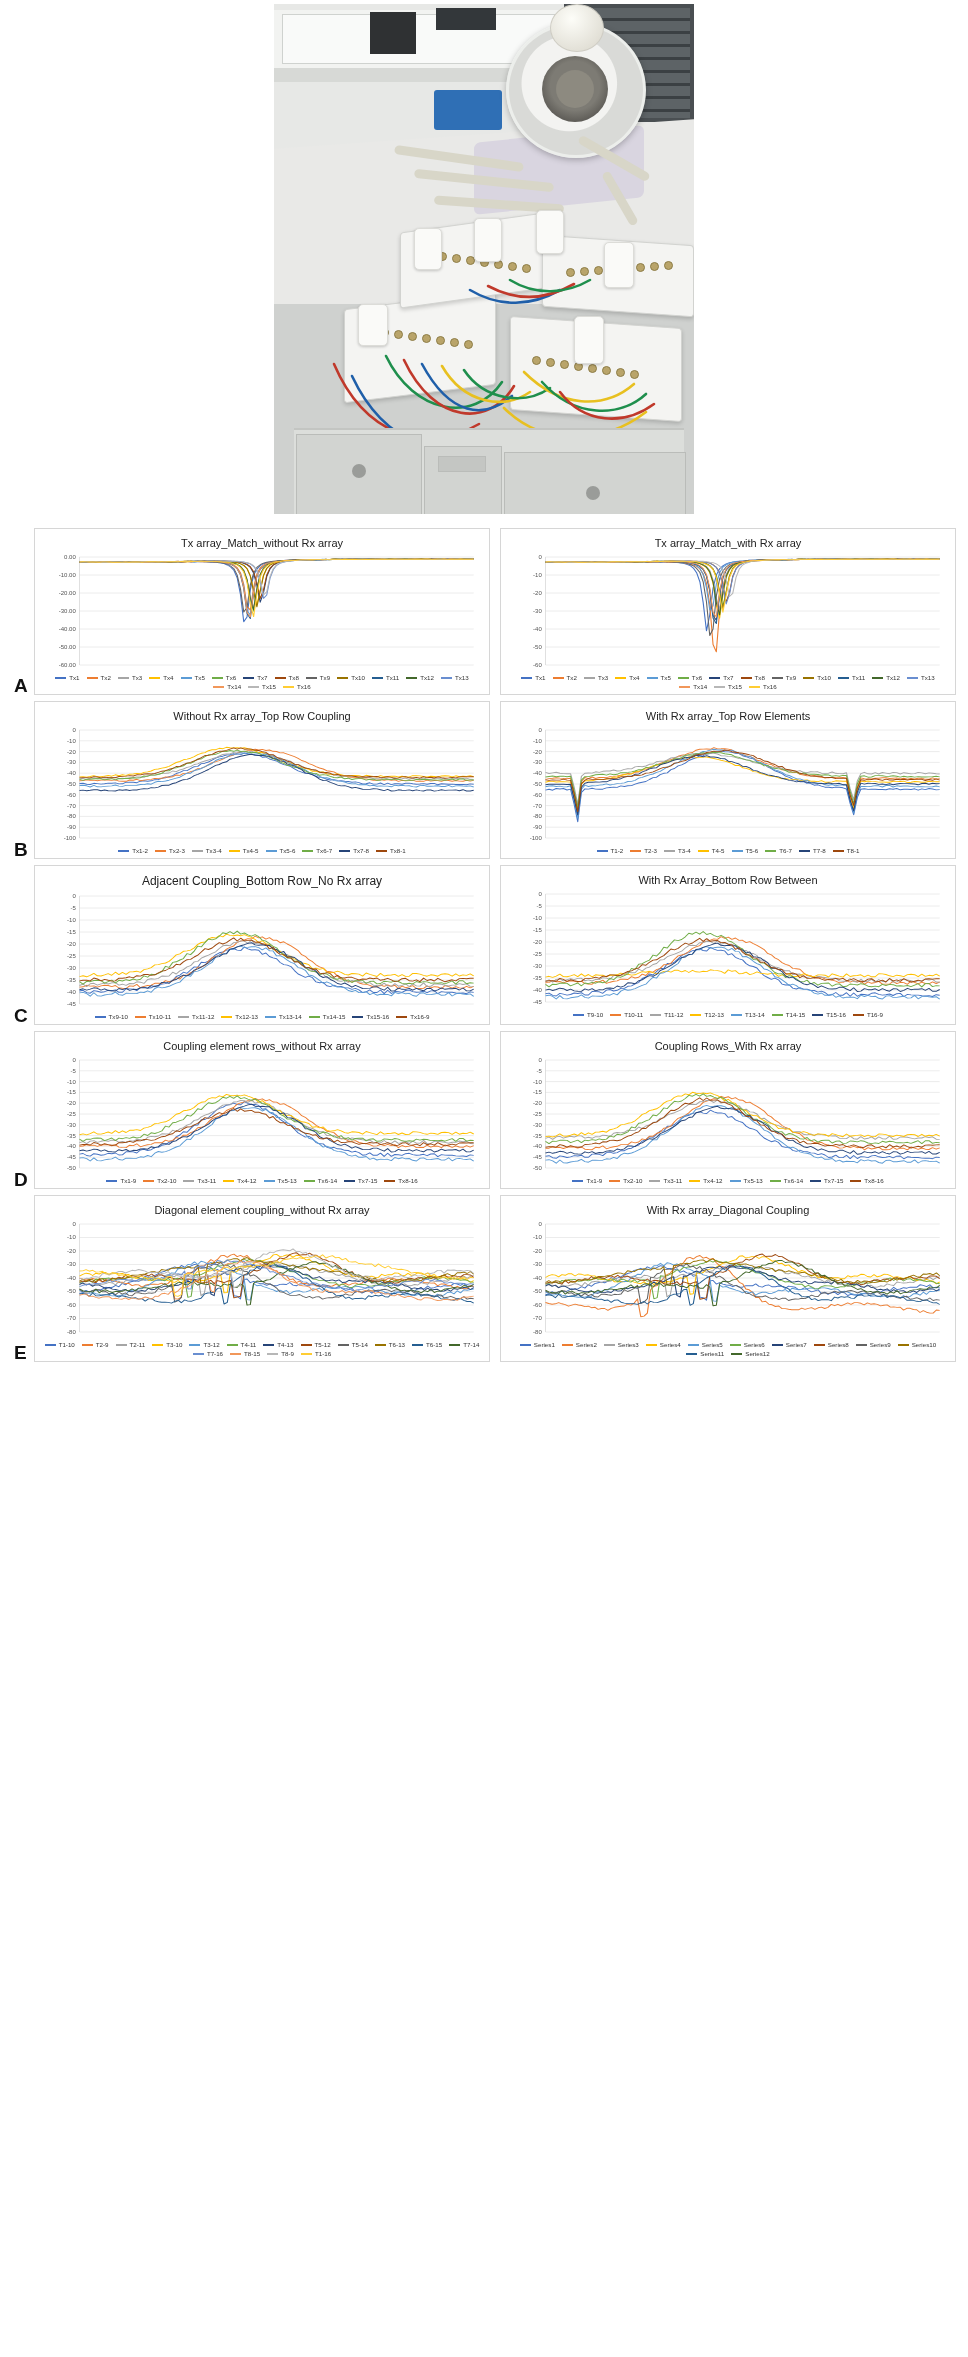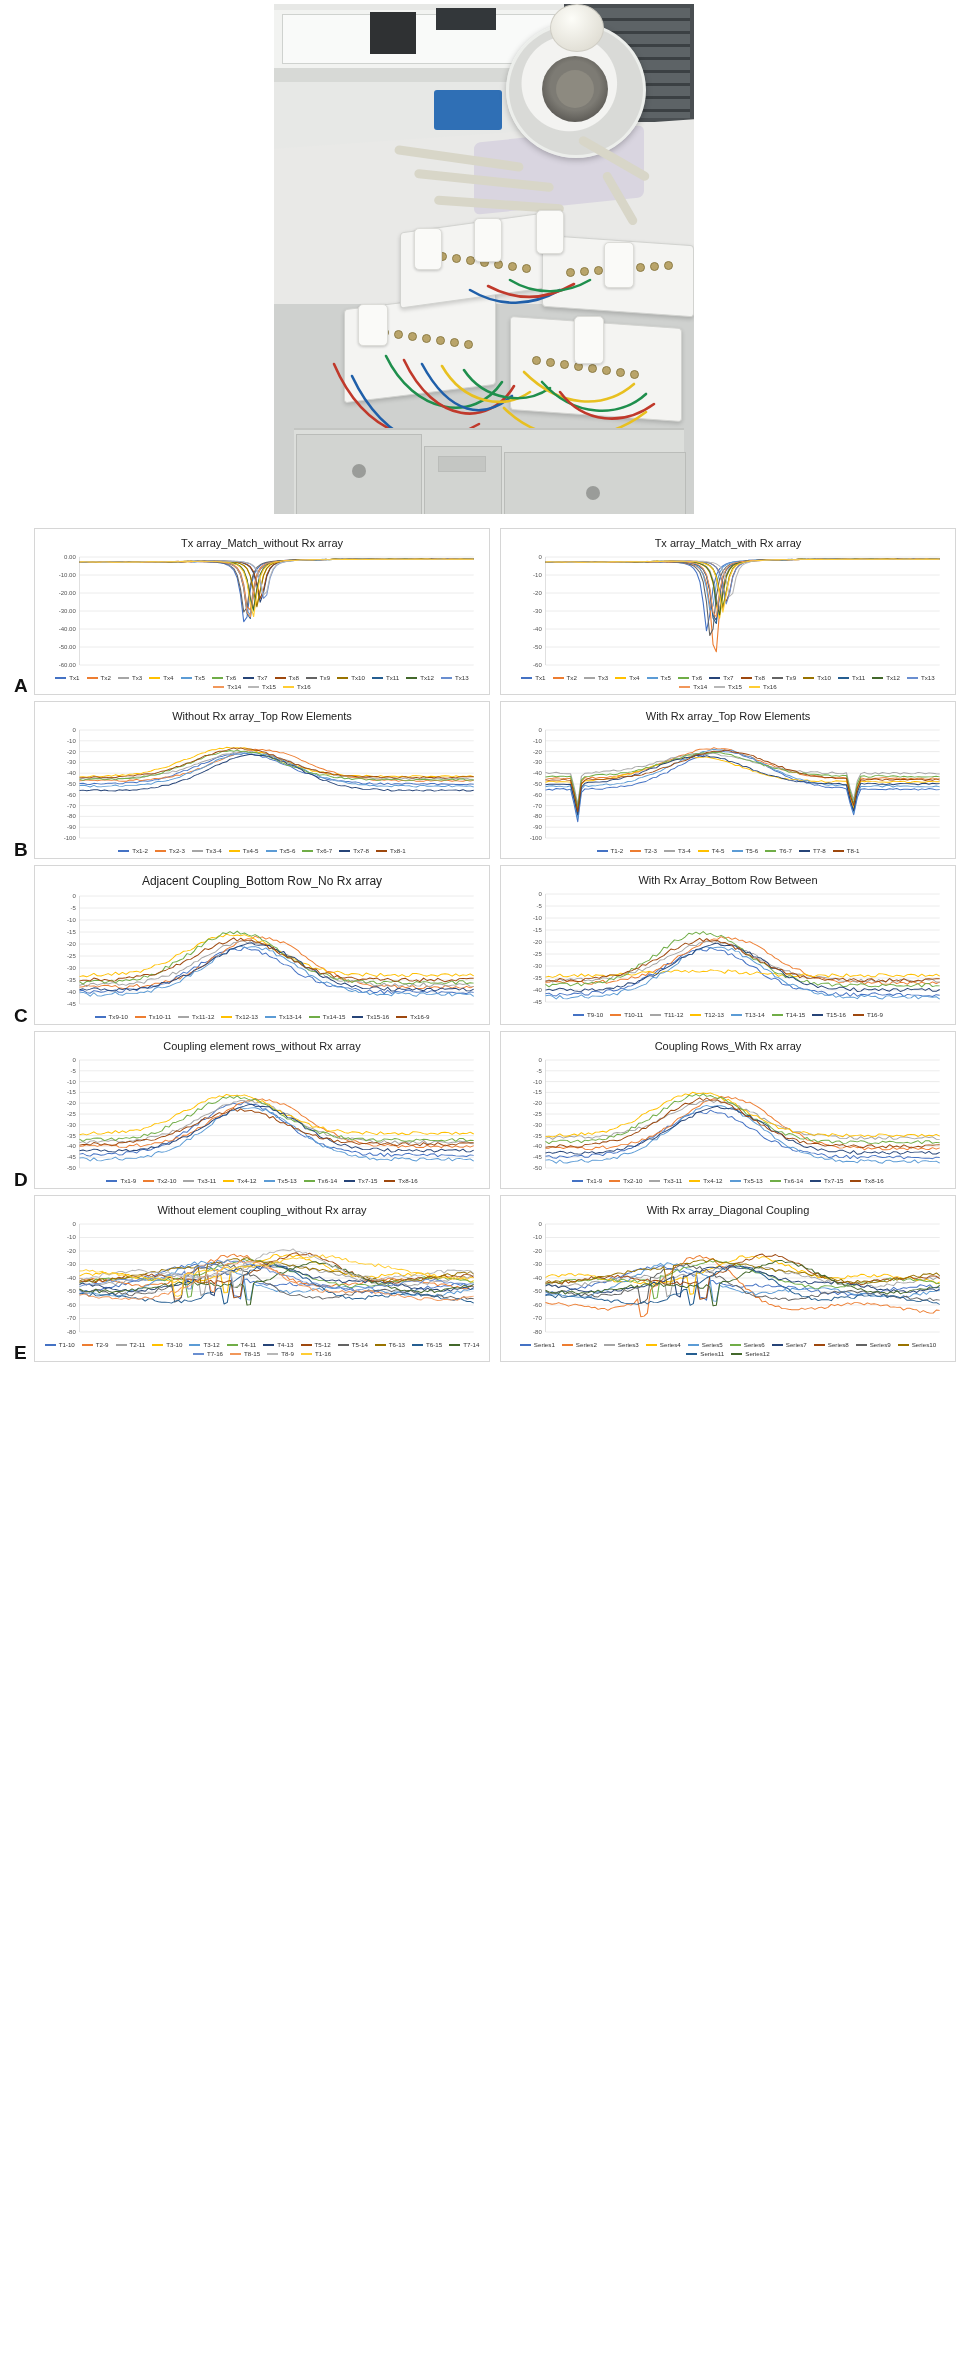--- a/index.html
+++ b/index.html
@@ -277,21 +277,21 @@
             <span class="lg"><i style="background:#698ed0"></i>Tx13</span>
             <span class="lg"><i style="background:#f1975a"></i>Tx14</span>
             <span class="lg"><i style="background:#b7b7b7"></i>Tx15</span>
             <span class="lg"><i style="background:#ffcd33"></i>Tx16</span>
           </div>
         </div>
       </div>
       <div class="row">
         <span class="panel-letter">B</span>
         <div class="chart left">
-          <div class="ctitle">Without Rx array_Top Row Elements</div>
+          <div class="ctitle">Without Rx array_Top Row Coupling</div>
           <div class="plotarea">
             <svg viewBox="0 0 360 118" preserveAspectRatio="none" style="height:118px">
               <line x1="30" y1="4.0" x2="354" y2="4.0" stroke="#e2e2e2" stroke-width="0.6"></line>
               <text x="27" y="6.0" font-size="5" text-anchor="end" fill="#555" font-family="Liberation Sans">0</text>
               <line x1="30" y1="14.8" x2="354" y2="14.8" stroke="#e2e2e2" stroke-width="0.6"></line>
               <text x="27" y="16.8" font-size="5" text-anchor="end" fill="#555" font-family="Liberation Sans">-10</text>
               <line x1="30" y1="25.6" x2="354" y2="25.6" stroke="#e2e2e2" stroke-width="0.6"></line>
               <text x="27" y="27.6" font-size="5" text-anchor="end" fill="#555" font-family="Liberation Sans">-20</text>
               <line x1="30" y1="36.4" x2="354" y2="36.4" stroke="#e2e2e2" stroke-width="0.6"></line>
               <text x="27" y="38.4" font-size="5" text-anchor="end" fill="#555" font-family="Liberation Sans">-30</text>
@@ -570,21 +570,21 @@
             <span class="lg"><i style="background:#5b9bd5"></i>Tx5-13</span>
             <span class="lg"><i style="background:#70ad47"></i>Tx6-14</span>
             <span class="lg"><i style="background:#264478"></i>Tx7-15</span>
             <span class="lg"><i style="background:#9e480e"></i>Tx8-16</span>
           </div>
         </div>
       </div>
       <div class="row">
         <span class="panel-letter">E</span>
         <div class="chart left">
-          <div class="ctitle">Without element coupling_without Rx array</div>
+          <div class="ctitle">Diagonal element coupling_without Rx array</div>
           <div class="plotarea">
             <svg viewBox="0 0 360 118" preserveAspectRatio="none" style="height:118px">
               <line x1="30" y1="4.0" x2="354" y2="4.0" stroke="#e2e2e2" stroke-width="0.6"></line>
               <text x="27" y="6.0" font-size="5" text-anchor="end" fill="#555" font-family="Liberation Sans">0</text>
               <line x1="30" y1="17.5" x2="354" y2="17.5" stroke="#e2e2e2" stroke-width="0.6"></line>
               <text x="27" y="19.5" font-size="5" text-anchor="end" fill="#555" font-family="Liberation Sans">-10</text>
               <line x1="30" y1="31.0" x2="354" y2="31.0" stroke="#e2e2e2" stroke-width="0.6"></line>
               <text x="27" y="33.0" font-size="5" text-anchor="end" fill="#555" font-family="Liberation Sans">-20</text>
               <line x1="30" y1="44.5" x2="354" y2="44.5" stroke="#e2e2e2" stroke-width="0.6"></line>
               <text x="27" y="46.5" font-size="5" text-anchor="end" fill="#555" font-family="Liberation Sans">-30</text>

